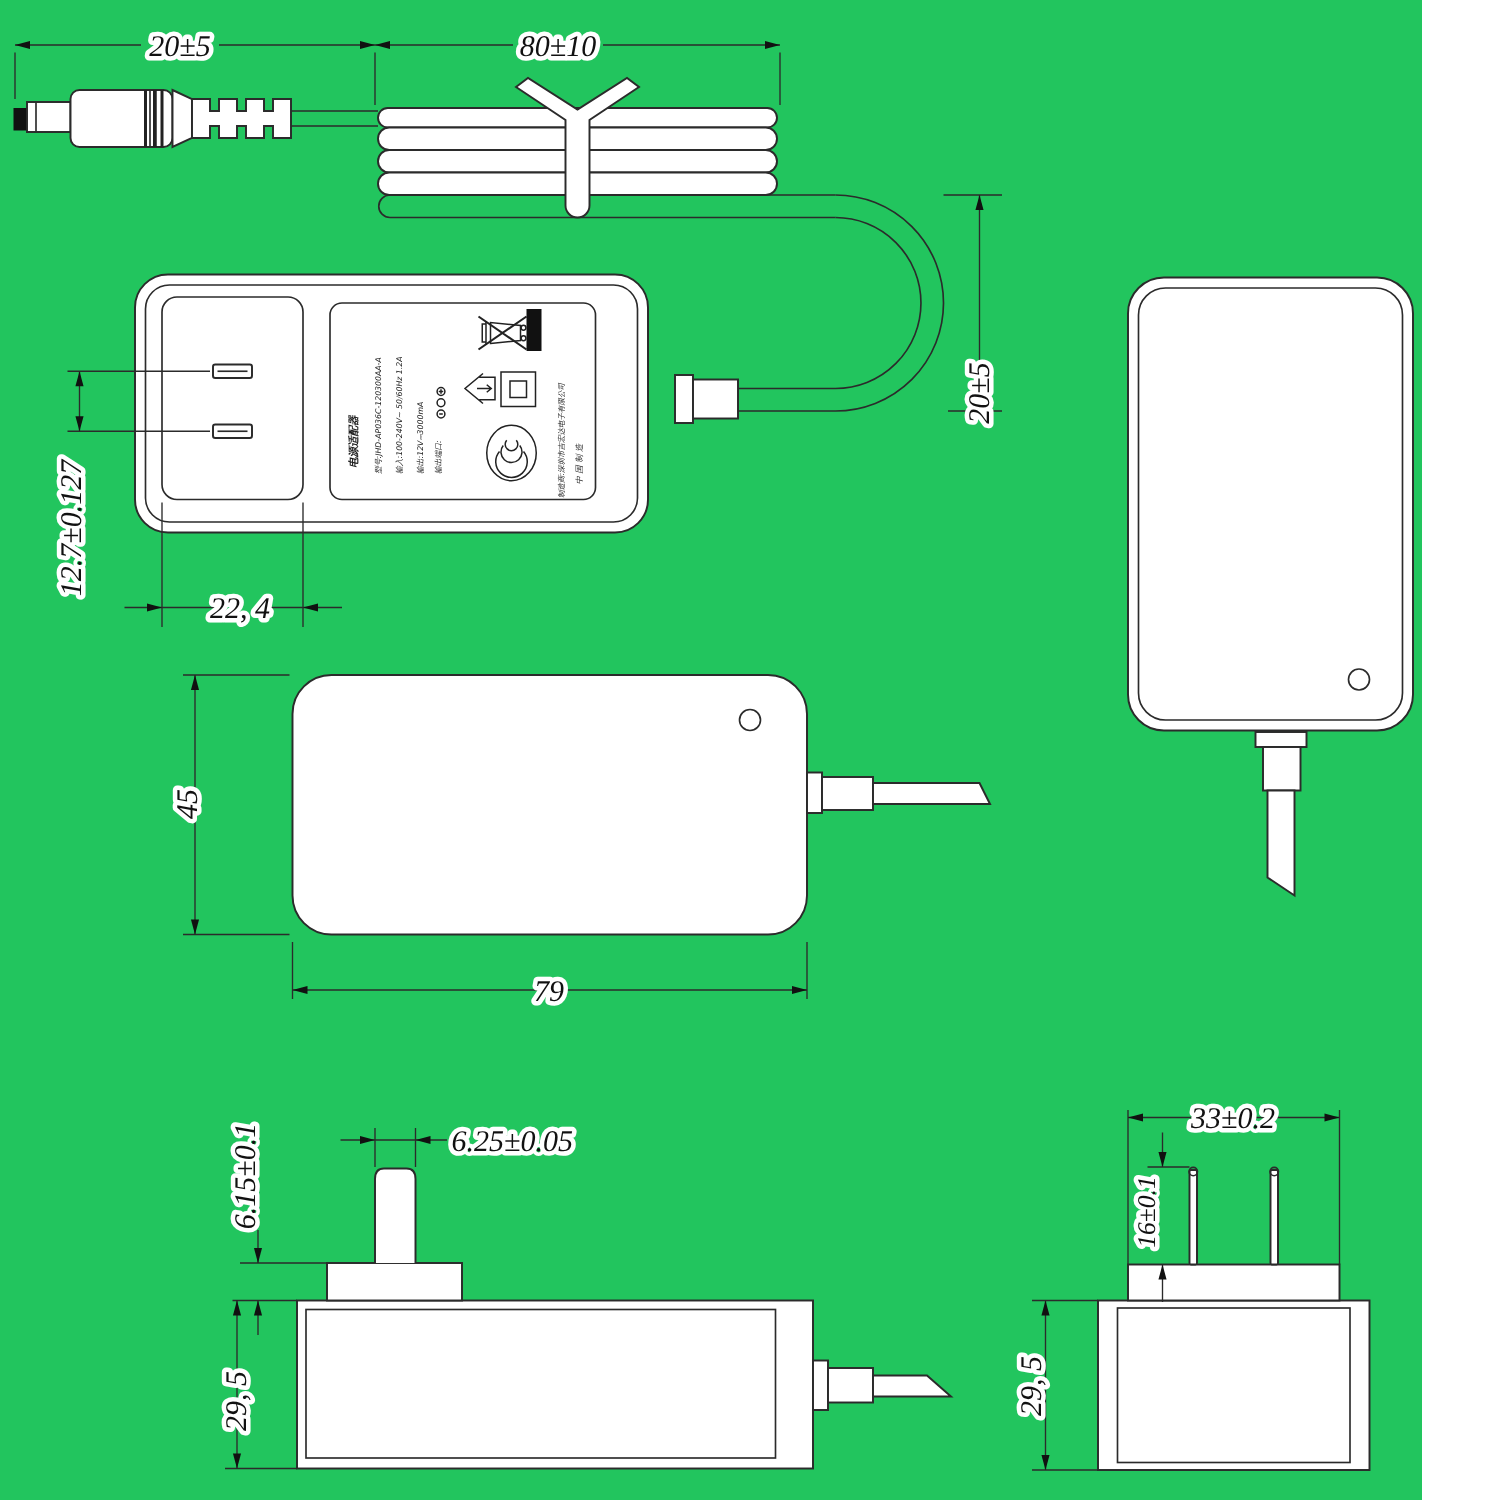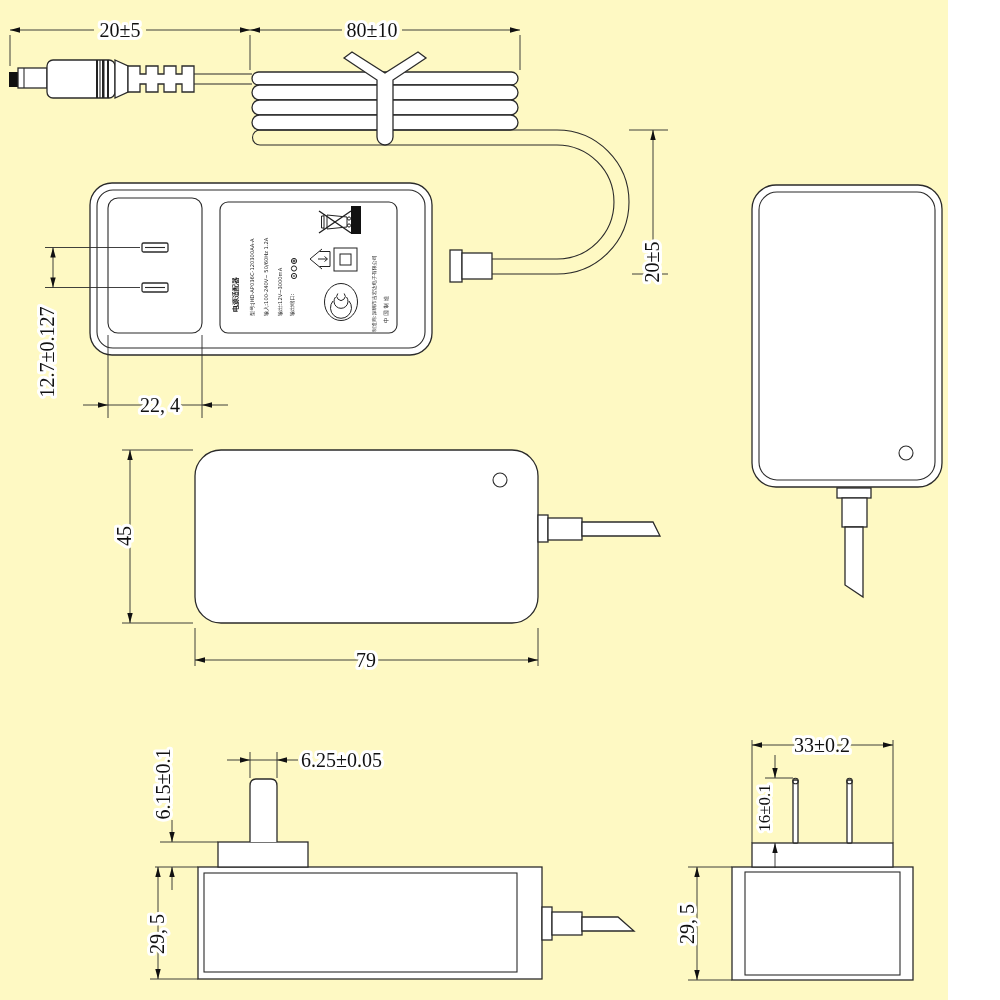--- a/index.html
+++ b/index.html
@@ -1,16 +1,16 @@
 <!DOCTYPE html>
 <html><head>
 <meta charset="utf-8">
 <style>
   html,body{margin:0;padding:0;background:#ffffff;}
-  .stage{position:relative;width:948px;height:1000px;background:#fef9c3;overflow:hidden;}
+  .stage{position:relative;width:948px;height:1000px;background:#22c55e;overflow:hidden;font-style:italic;}
   svg{display:block;}
   .obj{fill:#ffffff;stroke:#2b2b2b;stroke-width:1.3;}
   .objthin{fill:none;stroke:#2b2b2b;stroke-width:1.1;}
   .solid{fill:#111111;stroke:none;}
   .dimline{fill:none;stroke:#2b2b2b;stroke-width:0.9;}
   .arrow{fill:#111111;stroke:none;}
   .dimtext{font-family:"Liberation Serif","DejaVu Serif",serif;font-size:20px;fill:#111111;
            paint-order:stroke;stroke:#ffffff;stroke-width:6px;stroke-linejoin:round;}
   .lbltext{font-family:"DejaVu Sans","Liberation Sans",sans-serif;fill:#222222;}
   .icon{fill:none;stroke:#222222;stroke-width:1;}

